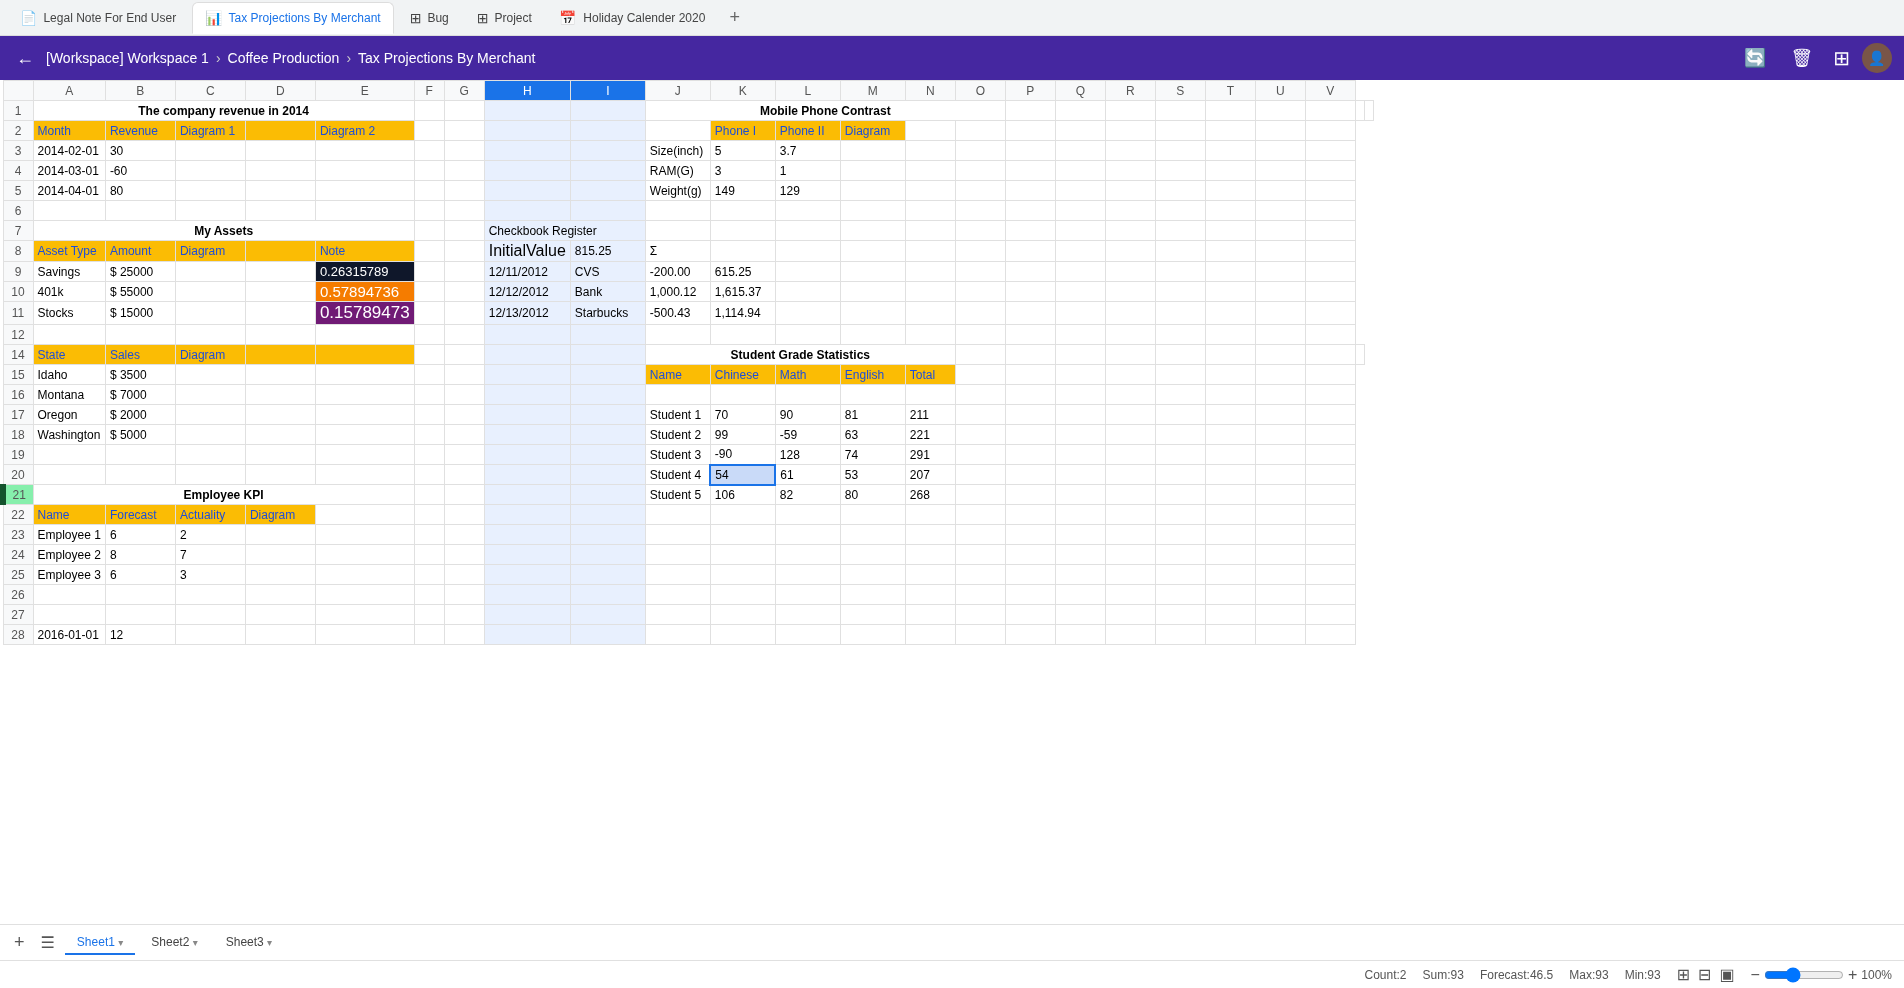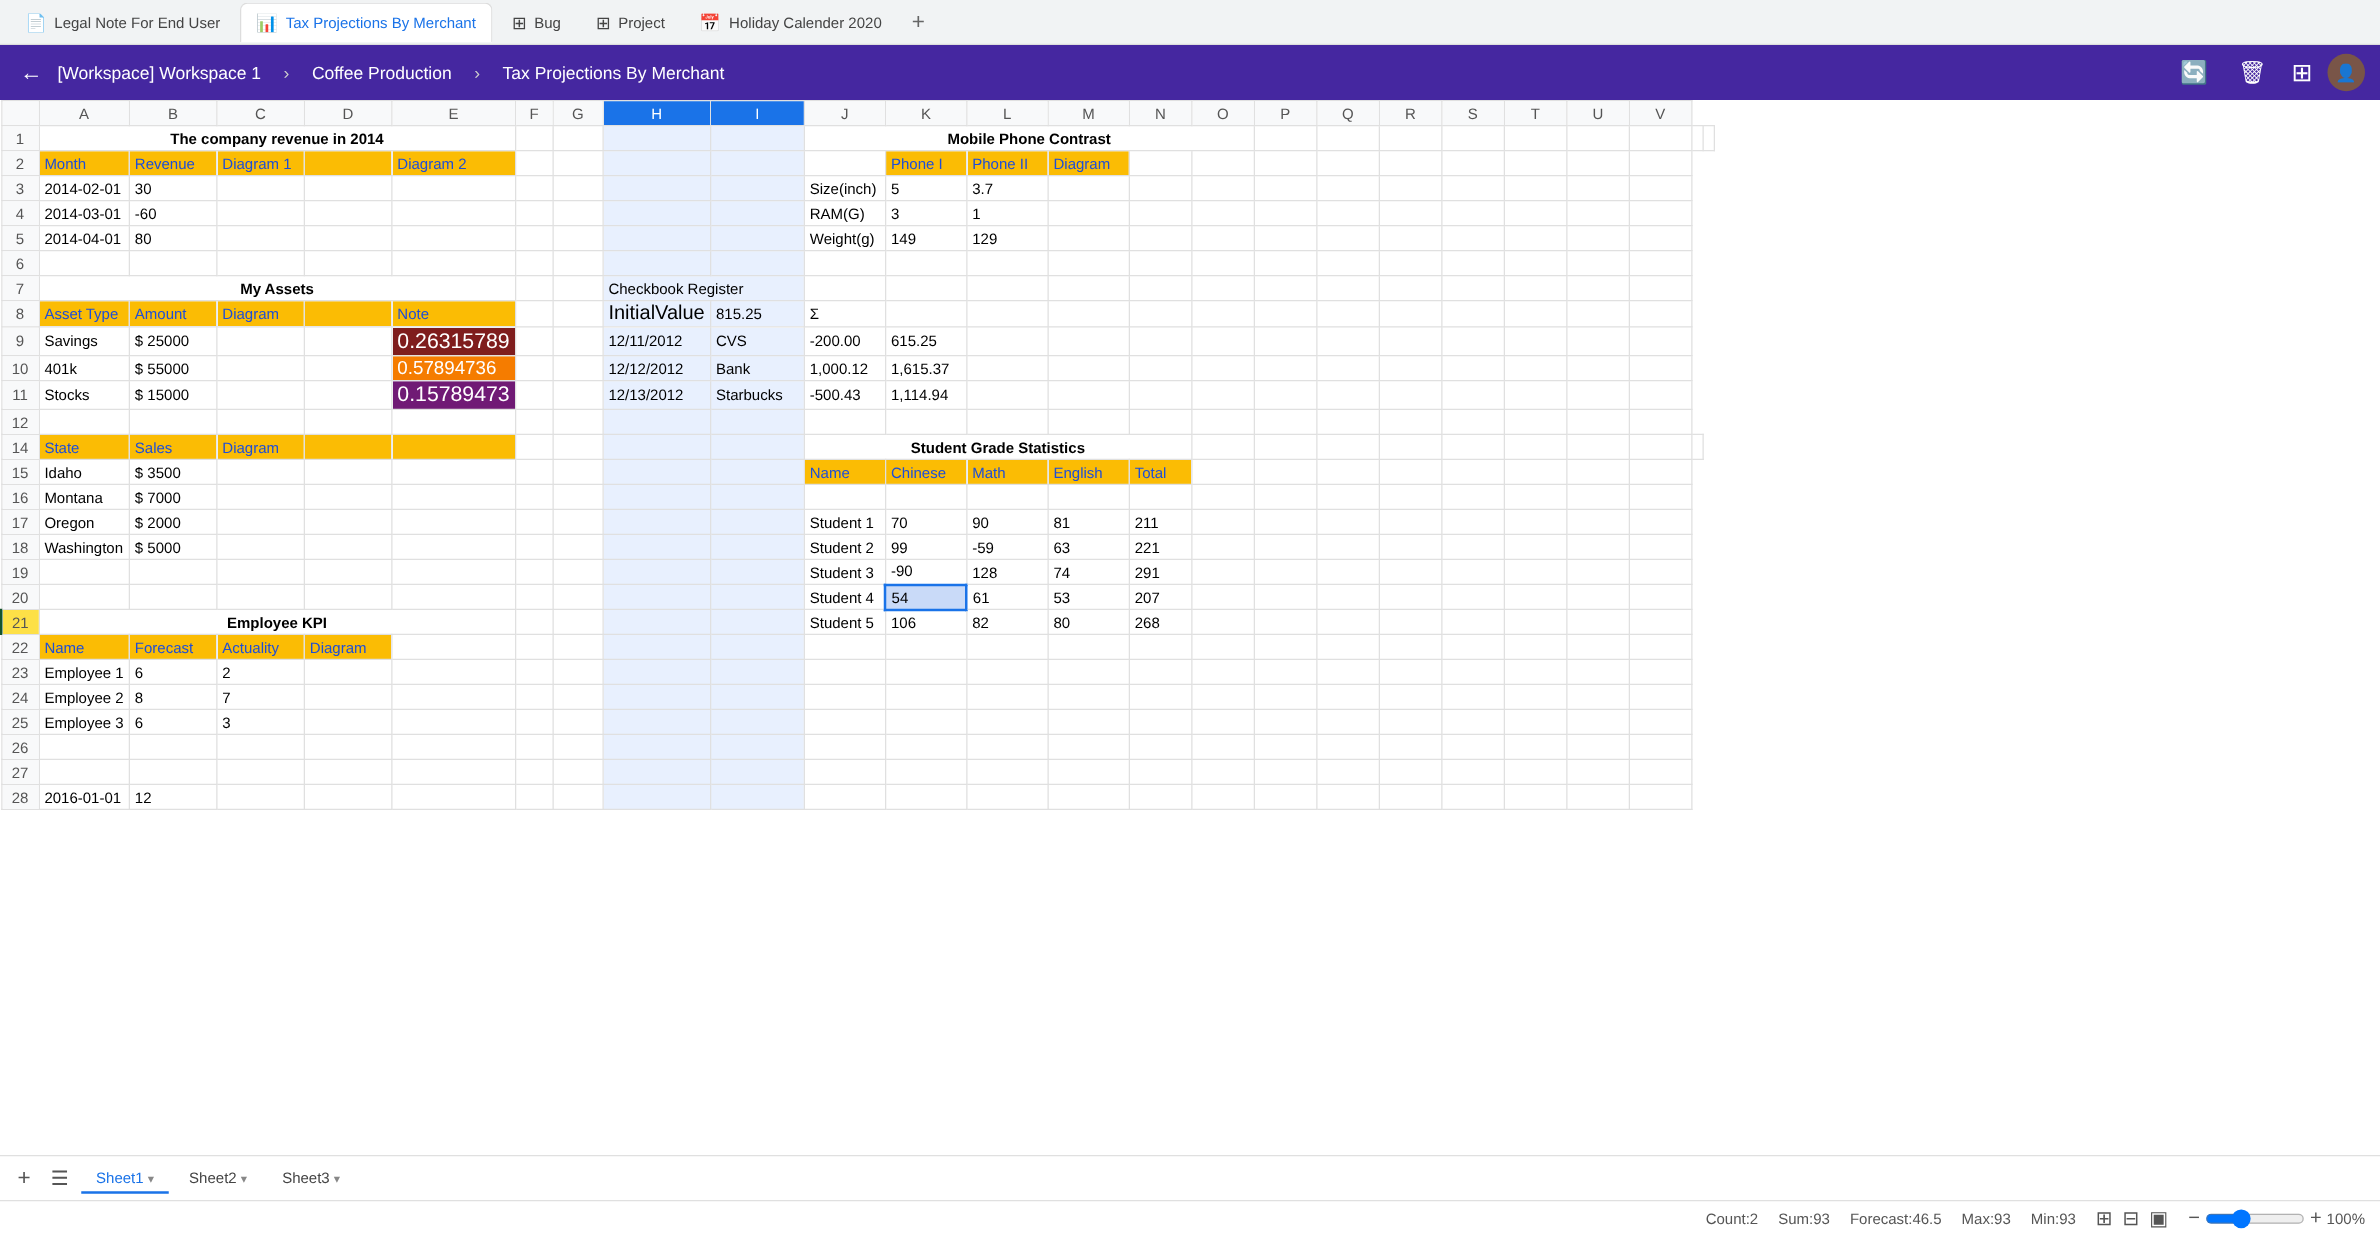--- a/index.html
+++ b/index.html
@@ -47,21 +47,21 @@
     }
     #breadcrumb-bar .back-btn {
       color: #fff;
       font-size: 18px;
       cursor: pointer;
       padding: 4px;
     }
     #breadcrumb-bar .breadcrumb-text {
       display: flex;
       align-items: center;
-      gap: 18px;
+      gap: 7px;
       font-size: 14px;
       color: #fff;
     }
     #breadcrumb-bar .breadcrumb-sep { color: #ccc; }
     #breadcrumb-bar .breadcrumb-active { color: #fff; font-weight: 500; }
     #breadcrumb-bar .spacer { flex: 1; }
     #breadcrumb-bar .action-btn {
       color: #fff;
       font-size: 18px;
       cursor: pointer;
@@ -501,21 +501,21 @@
         <td></td>
         <td></td>
       </tr>
 
       <tr>
         <td class="row-header">9</td>
         <td>Savings</td>
         <td>$ 25000</td>
         <td></td>
         <td></td>
-        <td style="background:#7f1d1d;color:#fff;font-size:17px">0.26315789</td>
+        <td style="background:#0f172a;color:#fff;font-size:13px">0.26315789</td>
         <td></td>
         <td></td>
         <td class="selected-col">12/11/2012</td>
         <td class="selected-col">CVS</td>
         <td>-200.00</td>
         <td>615.25</td>
         <td></td>
         <td></td>
         <td></td>
         <td></td>
@@ -780,21 +780,21 @@
         <td></td>
         <td></td>
         <td></td>
         <td></td>
         <td></td>
         <td></td>
         <td></td>
       </tr>
 
       <tr>
-        <td class="row-header" style="background:#fde047;border-left:2px solid #14532d">21</td>
+        <td class="row-header" style="background:#86efac;border-left:6px solid #14532d">21</td>
         <td colspan="5" class="cell-title">Employee KPI</td>
         <td></td>
         <td></td>
         <td class="selected-col"></td>
         <td class="selected-col"></td>
         <td>Student 5</td>
         <td>106</td>
         <td>82</td>
         <td>80</td>
         <td>268</td>

